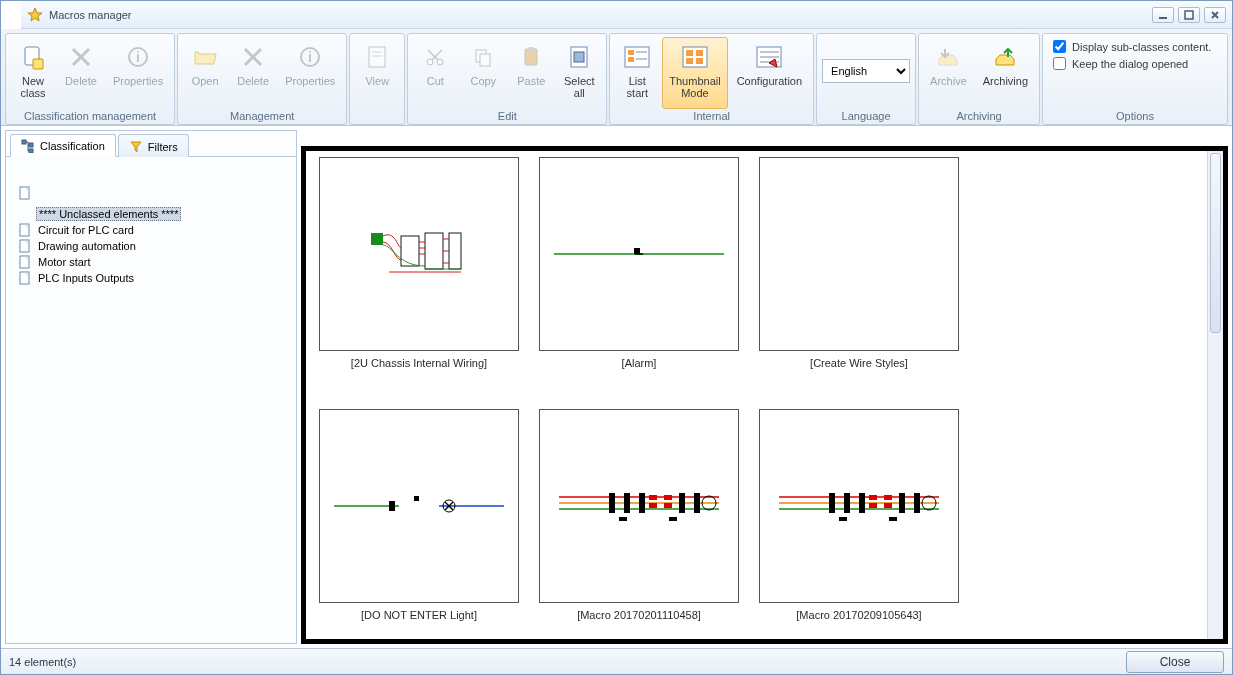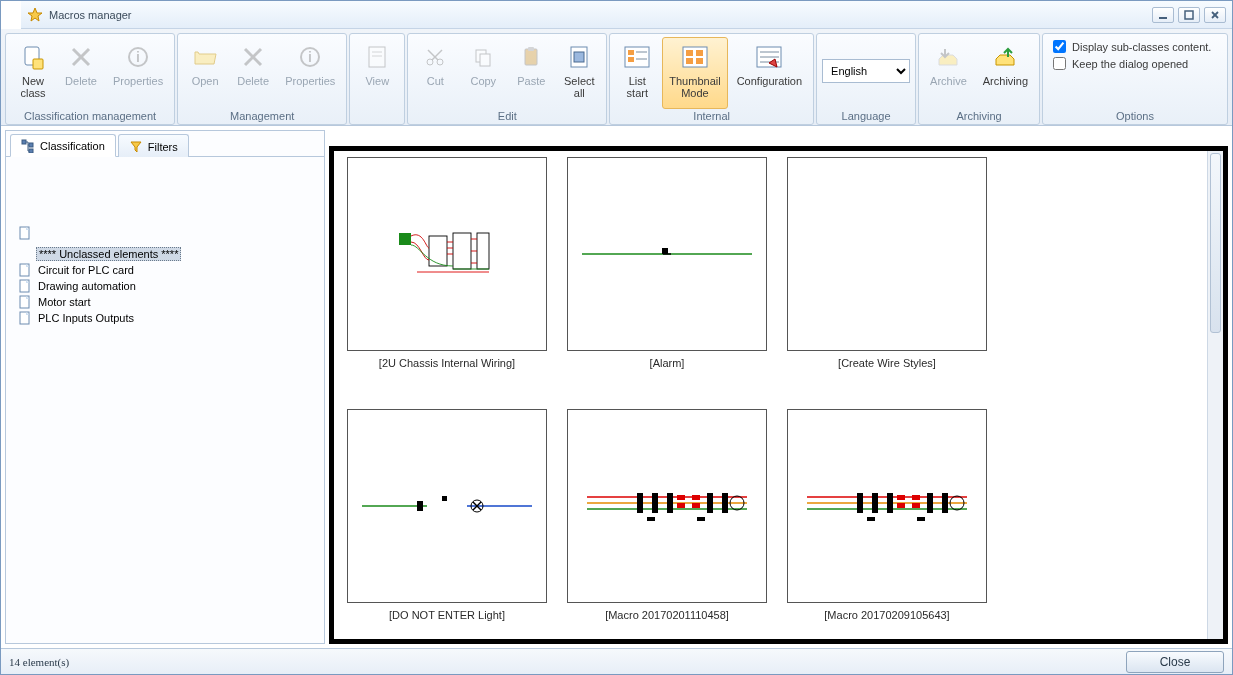--- a/index.html
+++ b/index.html
@@ -108,25 +108,24 @@
   margin-top: 22px;
 }
 .main {
   flex: 1;
   display: flex;
   padding: 4px;
   gap: 4px;
   overflow: hidden;
 }
 .leftpanel {
-  width: 320px;
+  width: 292px;
   display: flex; flex-direction: column;
   border: 1px solid #b7c8dc;
   background: #fcfdff;
-  gap: 40px;
 }
 .tabs {
   display: flex;
   padding: 2px 4px 0 4px;
   gap: 2px;
   border-bottom: 1px solid #b7c8dc;
 }
 .tab {
   padding: 4px 10px 3px 10px;
   border: 1px solid #b7c8dc;
@@ -211,21 +210,21 @@
   border-radius: 3px;
 }
 .statusbar {
   height: 26px;
   border-top: 1px solid #b7c8dc;
   background: linear-gradient(#f6f9fc,#e7eef7);
   display: flex; align-items: center;
   padding: 0 8px;
   gap: 8px;
 }
-.statusbar .status { color: #2a3a4a; font-family: Liberation Serif, serif; }
+.statusbar .status { color: #2a3a4a; }
 .close-btn {
   margin-left: auto;
   width: 98px; height: 22px;
   border: 1px solid #8ea4bc;
   border-radius: 3px;
   background: linear-gradient(#f8fbfe,#dbe5f1);
   cursor: pointer;
   font-size: 12px;
   color: #2a3a4a;
 }

